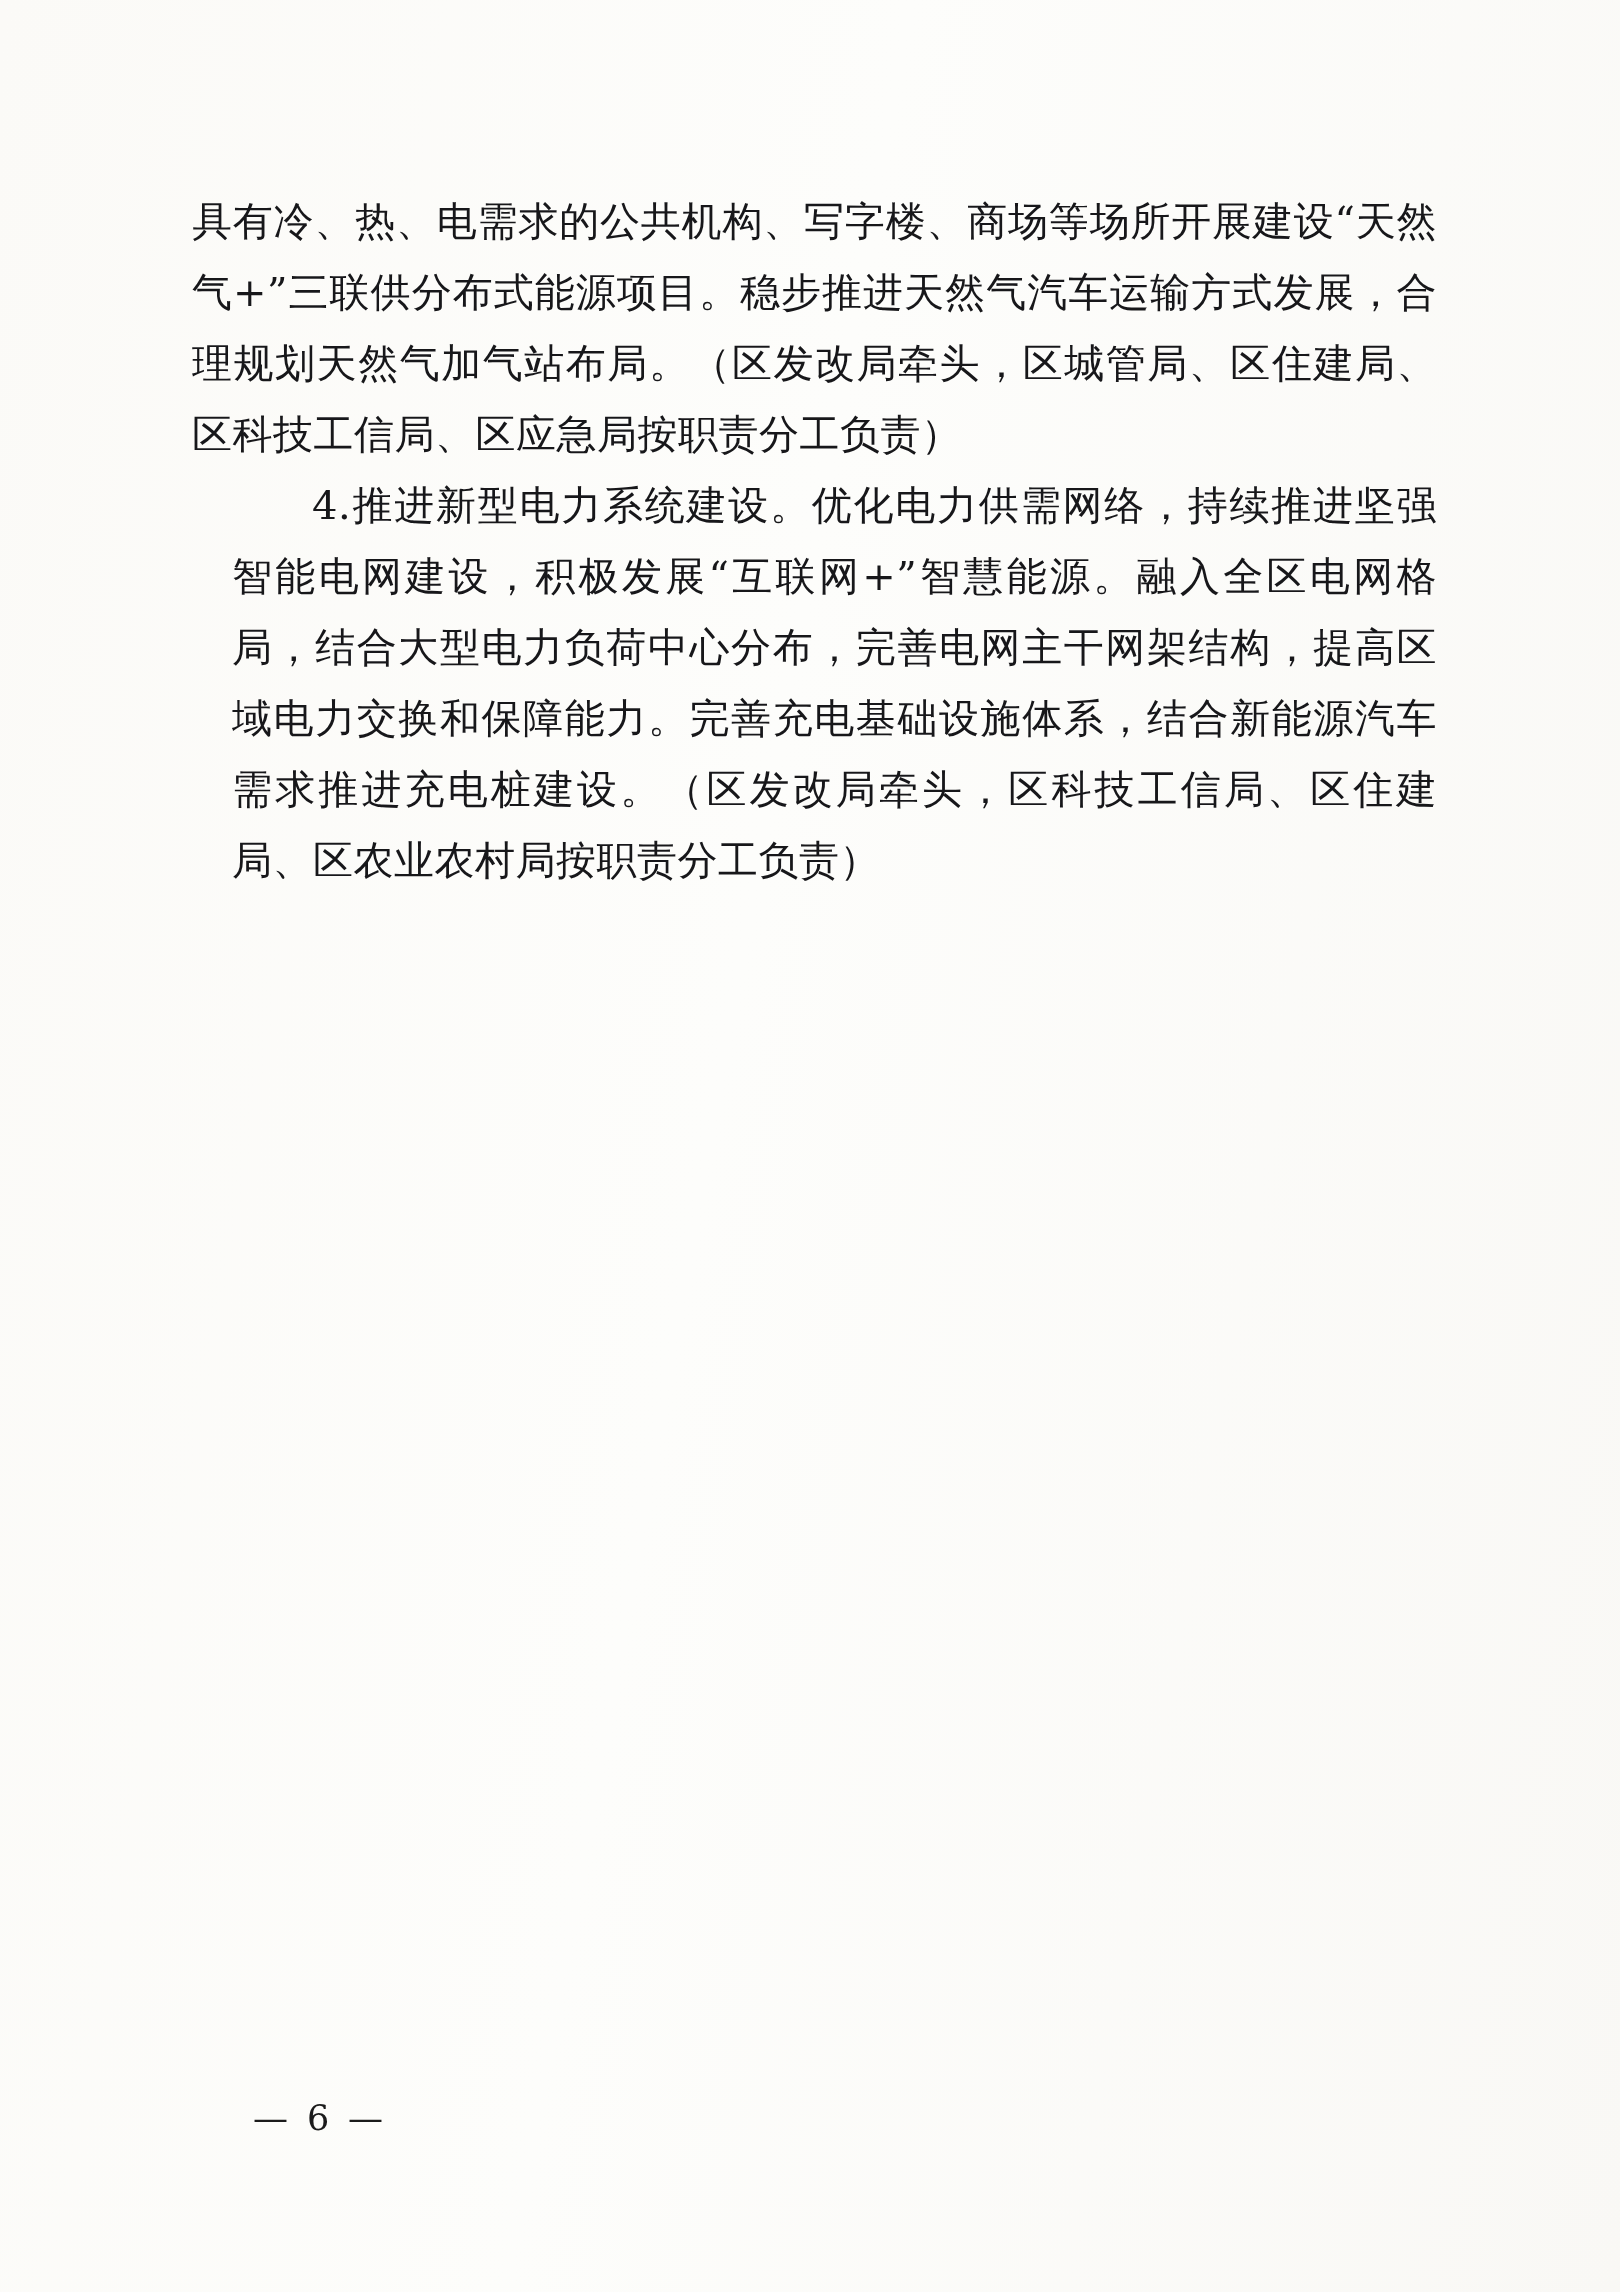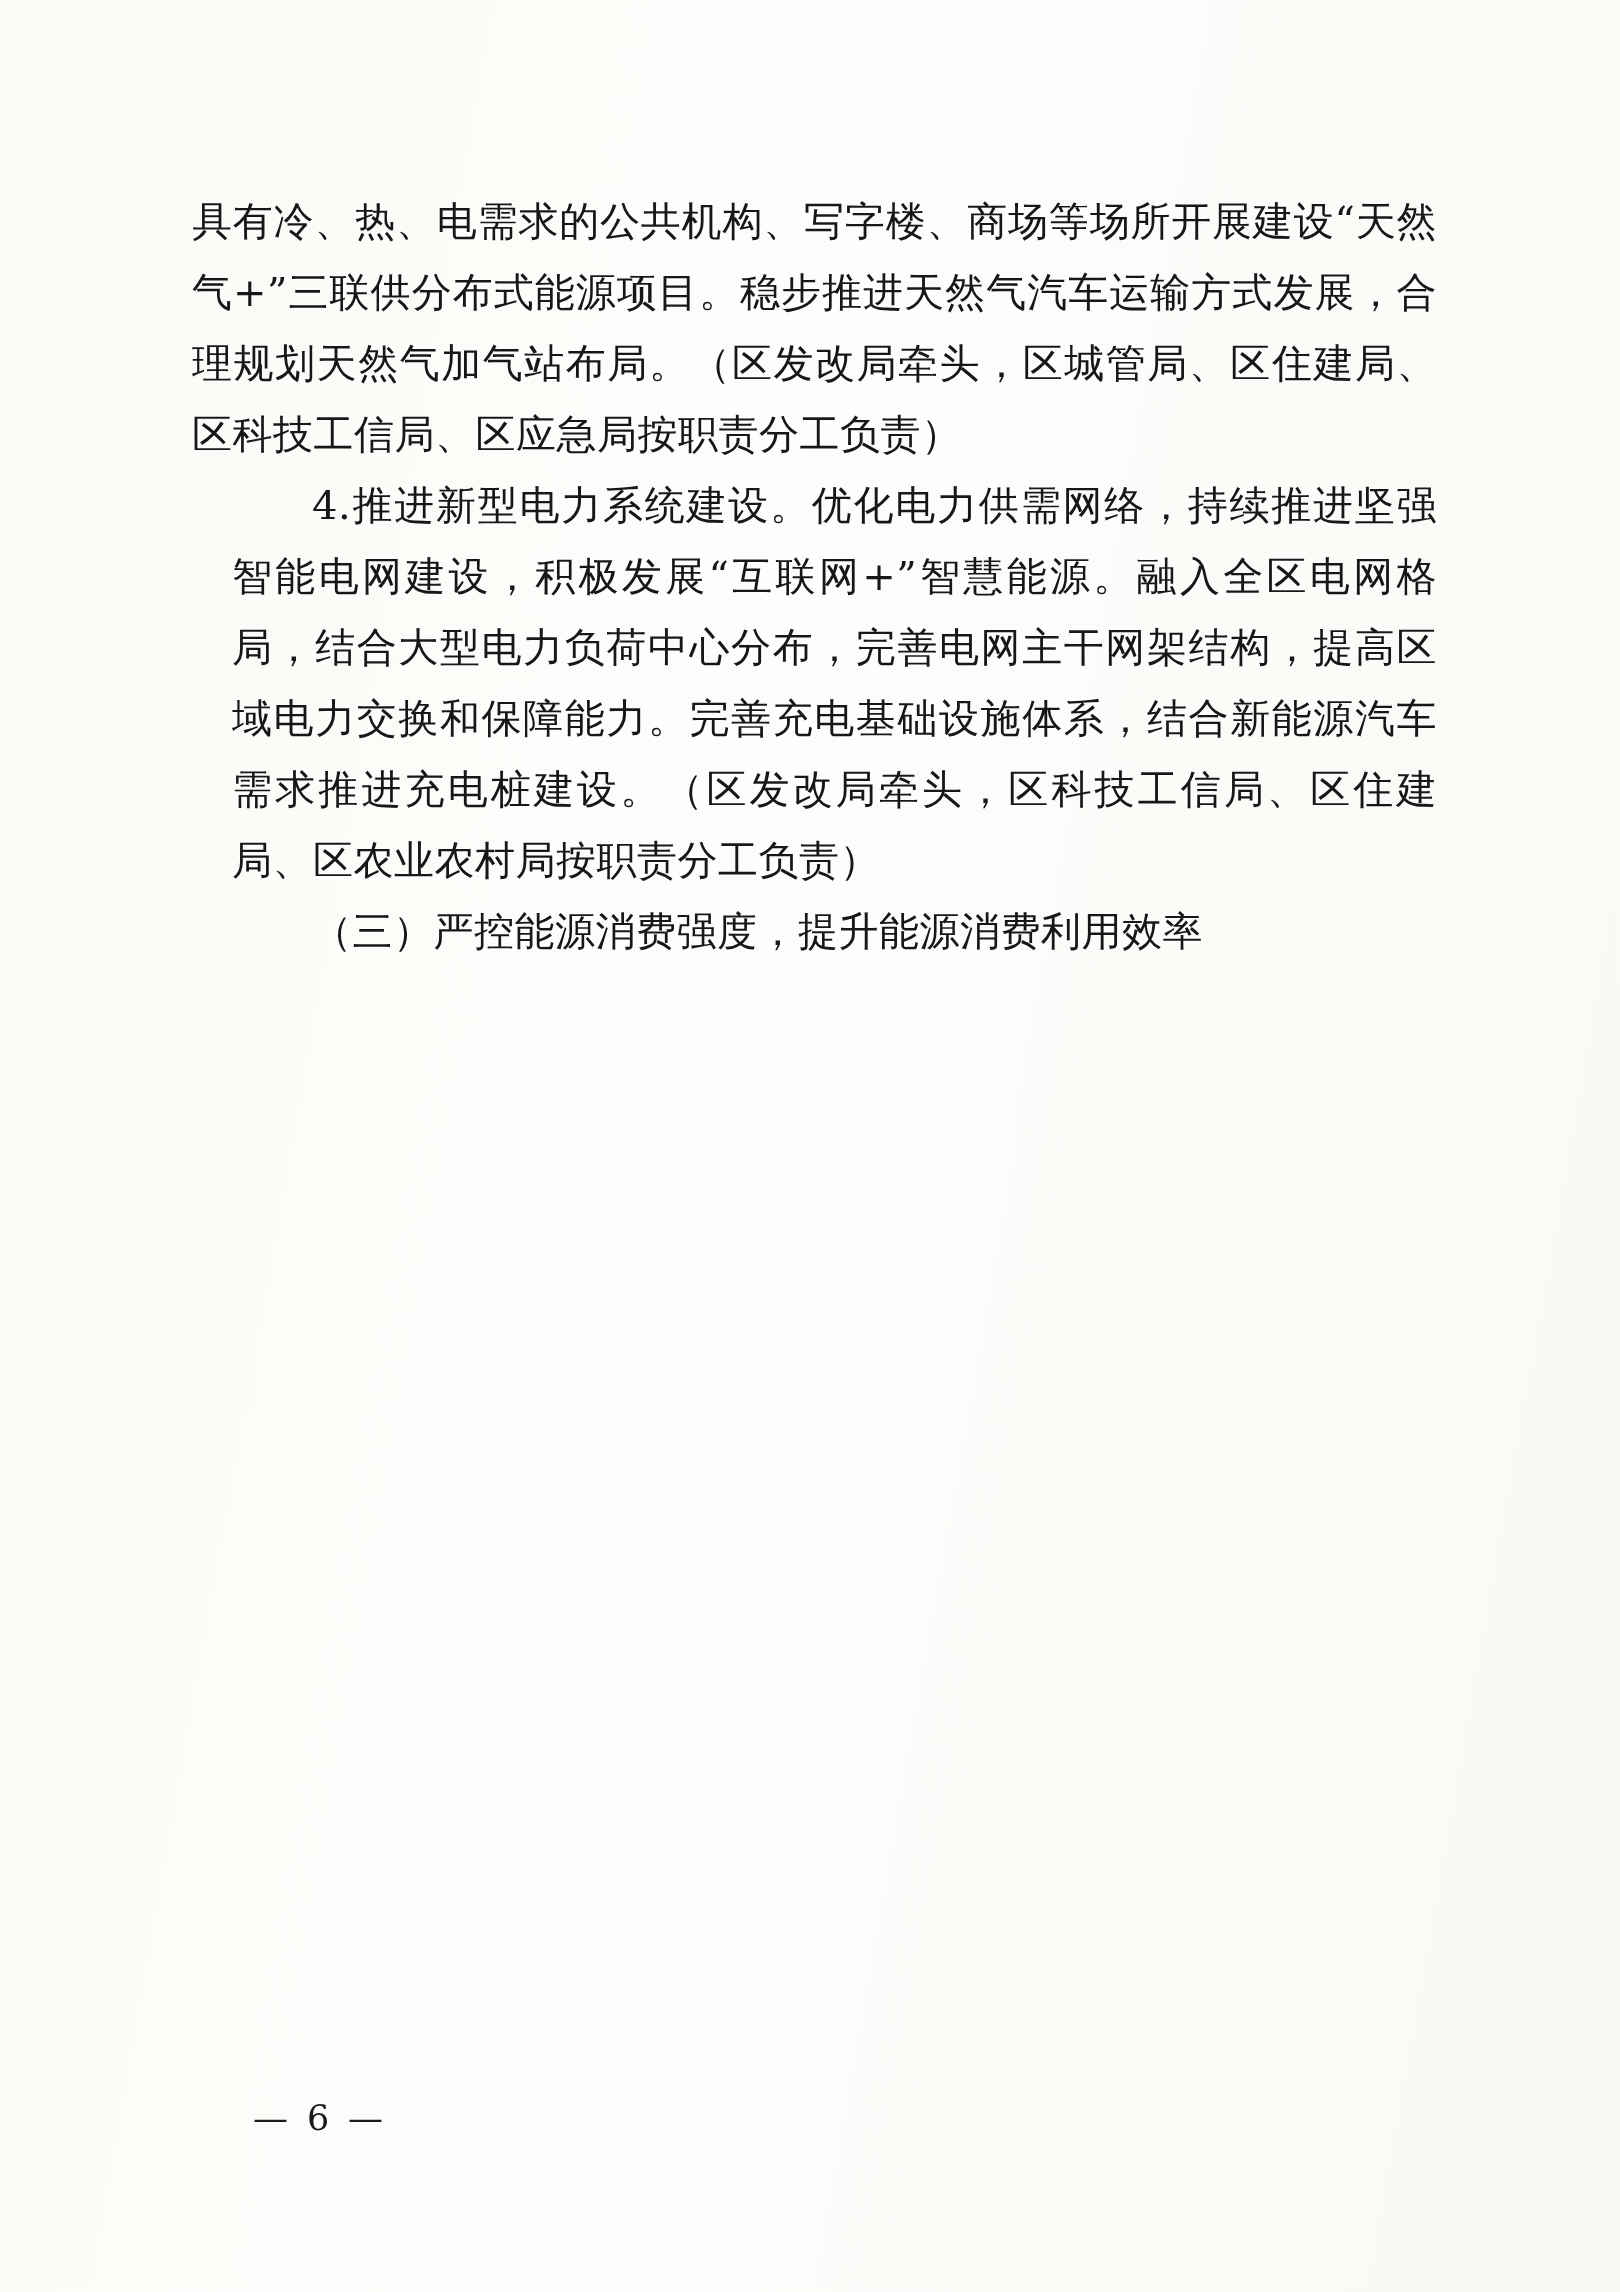--- a/index.html
+++ b/index.html
@@ -66,19 +66,18 @@
     margin-left: -980px;
   }
 </style>
 </head>
 <body>
 
 <div class="page">
   <div class="content">
     <p class="para">具有冷、热、电需求的公共机构、写字楼、商场等场所开展建设“天然气+”三联供分布式能源项目。稳步推进天然气汽车运输方式发展，合理规划天然气加气站布局。（区发改局牵头，区城管局、区住建局、区科技工信局、区应急局按职责分工负责）</p>
     <p class="para indent">4.推进新型电力系统建设。优化电力供需网络，持续推进坚强智能电网建设，积极发展“互联网+”智慧能源。融入全区电网格局，结合大型电力负荷中心分布，完善电网主干网架结构，提高区域电力交换和保障能力。完善充电基础设施体系，结合新能源汽车需求推进充电桩建设。（区发改局牵头，区科技工信局、区住建局、区农业农村局按职责分工负责）</p>
-    <p class="para indent">（三）严控能源消费强度，提升能源消费利用效率</p>
   </div>
   <div class="page-number">
     <span class="pn-inner">— 6 —</span>
   </div>
 </div>
 
 
 </body></html>

